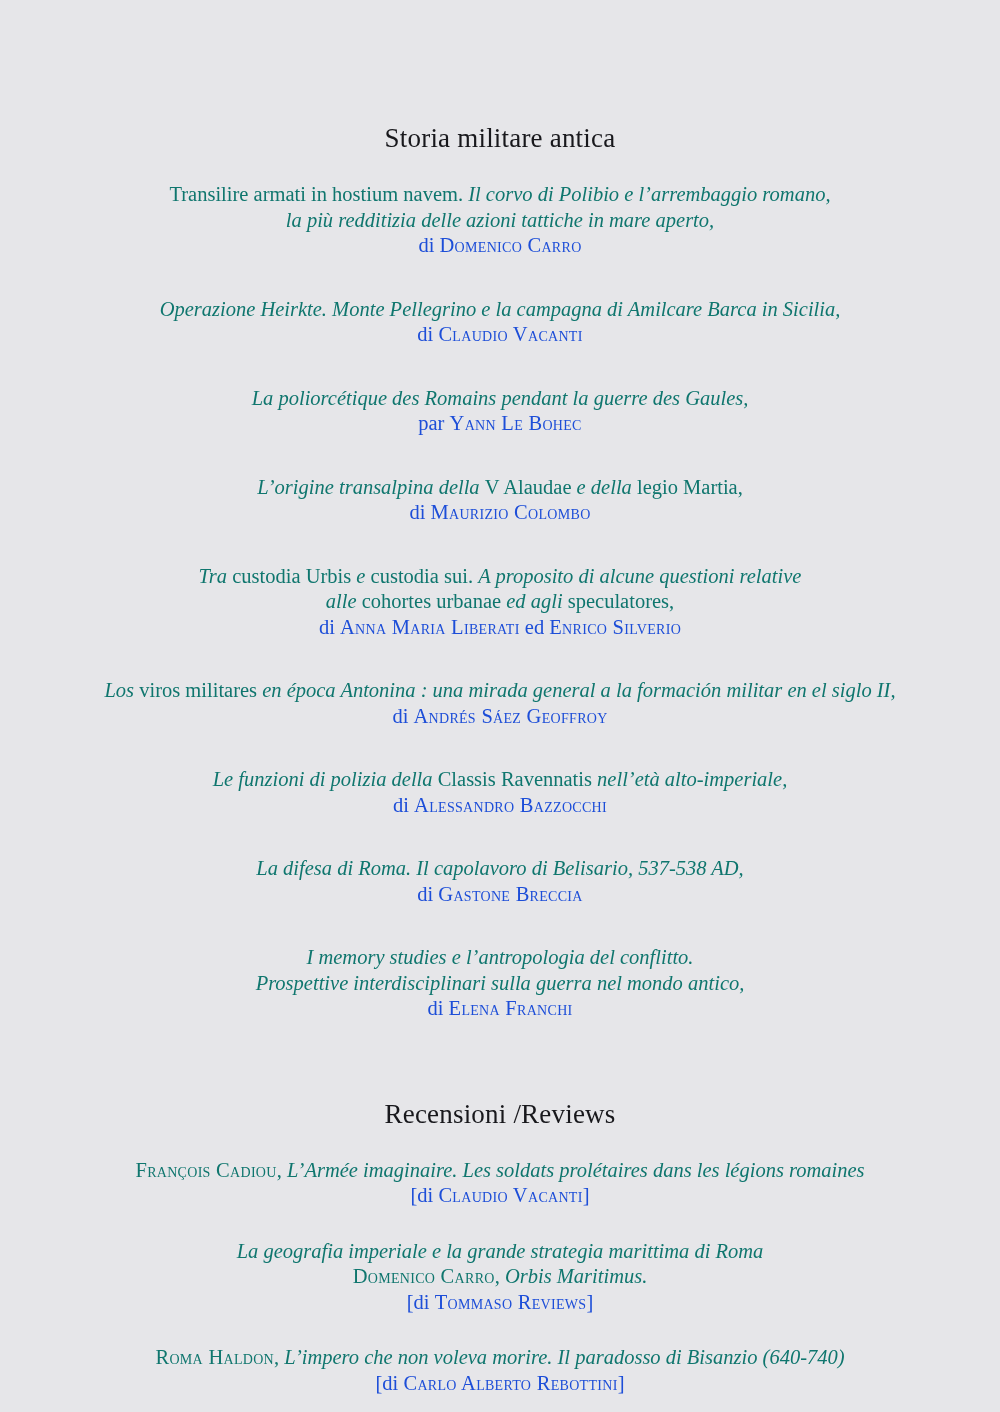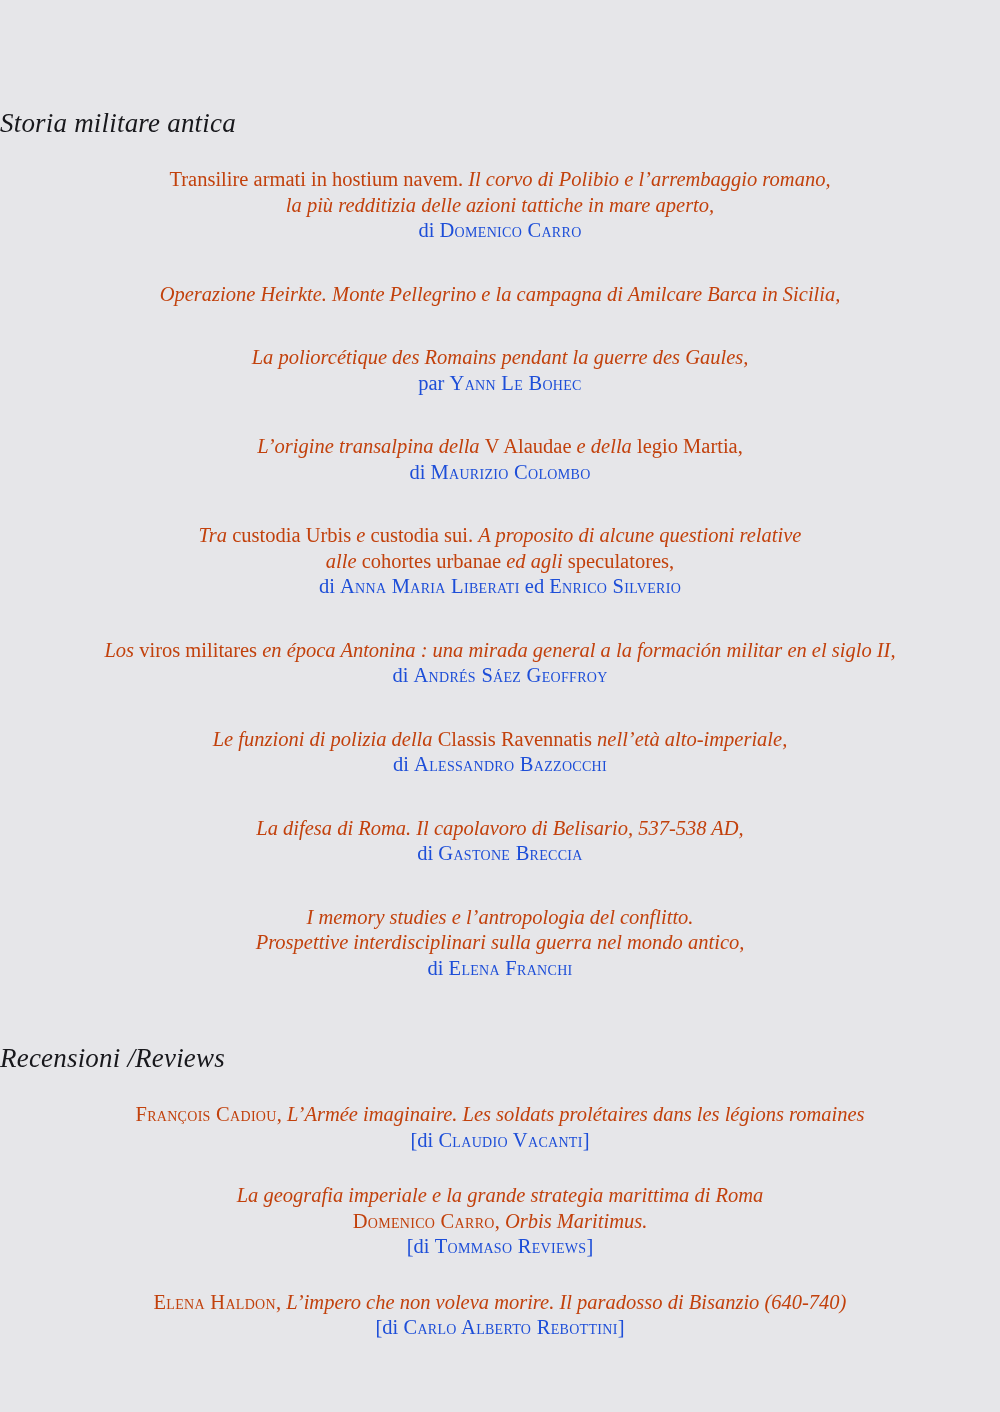--- a/index.html
+++ b/index.html
@@ -19,27 +19,26 @@
   .page {
     width: 1000px;
     height: 1412px;
     box-sizing: border-box;
     padding: 0;
     position: relative;
   }
 
   
   .section-heading {
-    text-align: left;
-    font-style: italic;
+    text-align: center;
     font-size: 27px;
     font-weight: normal;
     letter-spacing: 0.2px;
     color: #18181c;
-    margin: 0;
+    margin: 15px;
   }
   #section-military {
     padding-top: 108px;
   }
   #section-reviews {
     padding-top: 62px;
   }
 
   
   .entries {
@@ -51,21 +50,21 @@
     text-align: center;
     margin: 0;
     padding: 0;
   }
   .entry-line {
     display: block;
     text-align: center;
     font-size: 20.5px;
     line-height: 25.5px;
     white-space: nowrap;
-    color: #c2410c;
+    color: #0f766e;
   }
   .byline {
     display: block;
     text-align: center;
     font-size: 20.5px;
     line-height: 25.5px;
     white-space: nowrap;
     color: #1d4ed8;
   }
 
@@ -104,20 +103,21 @@
   <div class="entries" id="military-entries">
 
     <div class="entry">
       <span class="entry-line"><span class="rom">Transilire armati in hostium navem. </span><span class="ita">Il corvo di Polibio e l’arrembaggio romano,</span></span>
       <span class="entry-line"><span class="ita">la più redditizia delle azioni tattiche in mare aperto,</span></span>
       <span class="byline"><span class="rom">di </span><span class="sc">Domenico Carro</span></span>
     </div>
 
     <div class="entry">
       <span class="entry-line"><span class="ita">Operazione Heirkte. Monte Pellegrino e la campagna di Amilcare Barca in Sicilia,</span></span>
+      <span class="byline"><span class="rom">di </span><span class="sc">Claudio Vacanti</span></span>
     </div>
 
     <div class="entry">
       <span class="entry-line"><span class="ita">La poliorcétique des Romains pendant la guerre des Gaules,</span></span>
       <span class="byline"><span class="rom">par </span><span class="sc">Yann Le Bohec</span></span>
     </div>
 
     <div class="entry">
       <span class="entry-line"><span class="ita">L’origine transalpina della </span><span class="rom">V Alaudae </span><span class="ita">e della </span><span class="rom">legio Martia,</span></span>
       <span class="byline"><span class="rom">di </span><span class="sc">Maurizio Colombo</span></span>
@@ -161,19 +161,19 @@
       <span class="byline"><span class="rom">[di </span><span class="sc">Claudio Vacanti</span><span class="rom">]</span></span>
     </div>
 
     <div class="entry">
       <span class="entry-line"><span class="ita">La geografia imperiale e la grande strategia marittima di Roma</span></span>
       <span class="entry-line"><span class="sc">Domenico Carro</span><span class="rom">, </span><span class="ita">Orbis Maritimus.</span></span>
       <span class="byline"><span class="rom">[di </span><span class="sc">Tommaso Reviews</span><span class="rom">]</span></span>
     </div>
 
     <div class="entry">
-      <span class="entry-line"><span class="sc">Elena Haldon</span><span class="rom">, </span><span class="ita">L’impero che non voleva morire. Il paradosso di Bisanzio (640-740)</span></span>
+      <span class="entry-line"><span class="sc">Roma Haldon</span><span class="rom">, </span><span class="ita">L’impero che non voleva morire. Il paradosso di Bisanzio (640-740)</span></span>
       <span class="byline"><span class="rom">[di </span><span class="sc">Carlo Alberto Rebottini</span><span class="rom">]</span></span>
     </div>
 
   </div>
 
 </div>
 
 </body></html>

